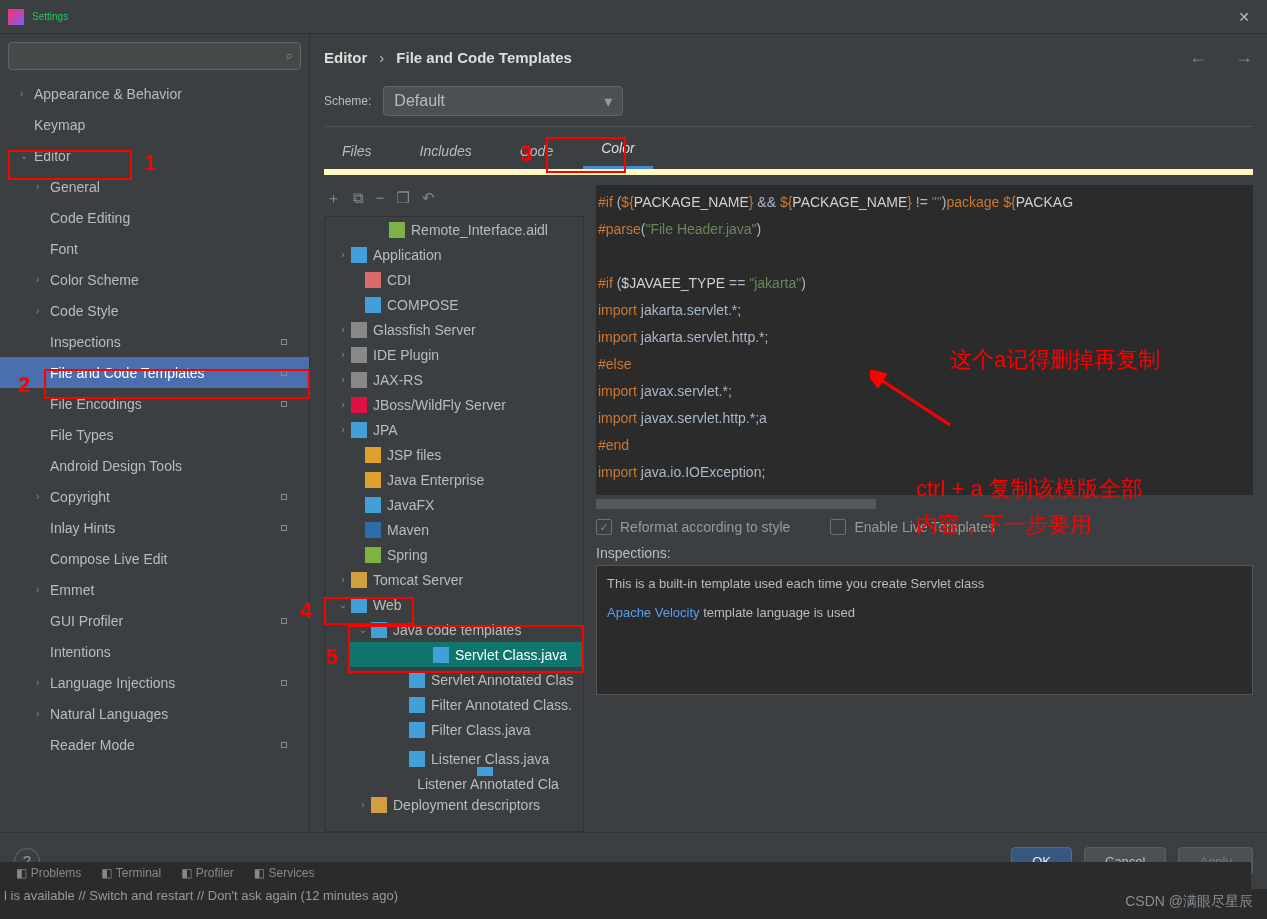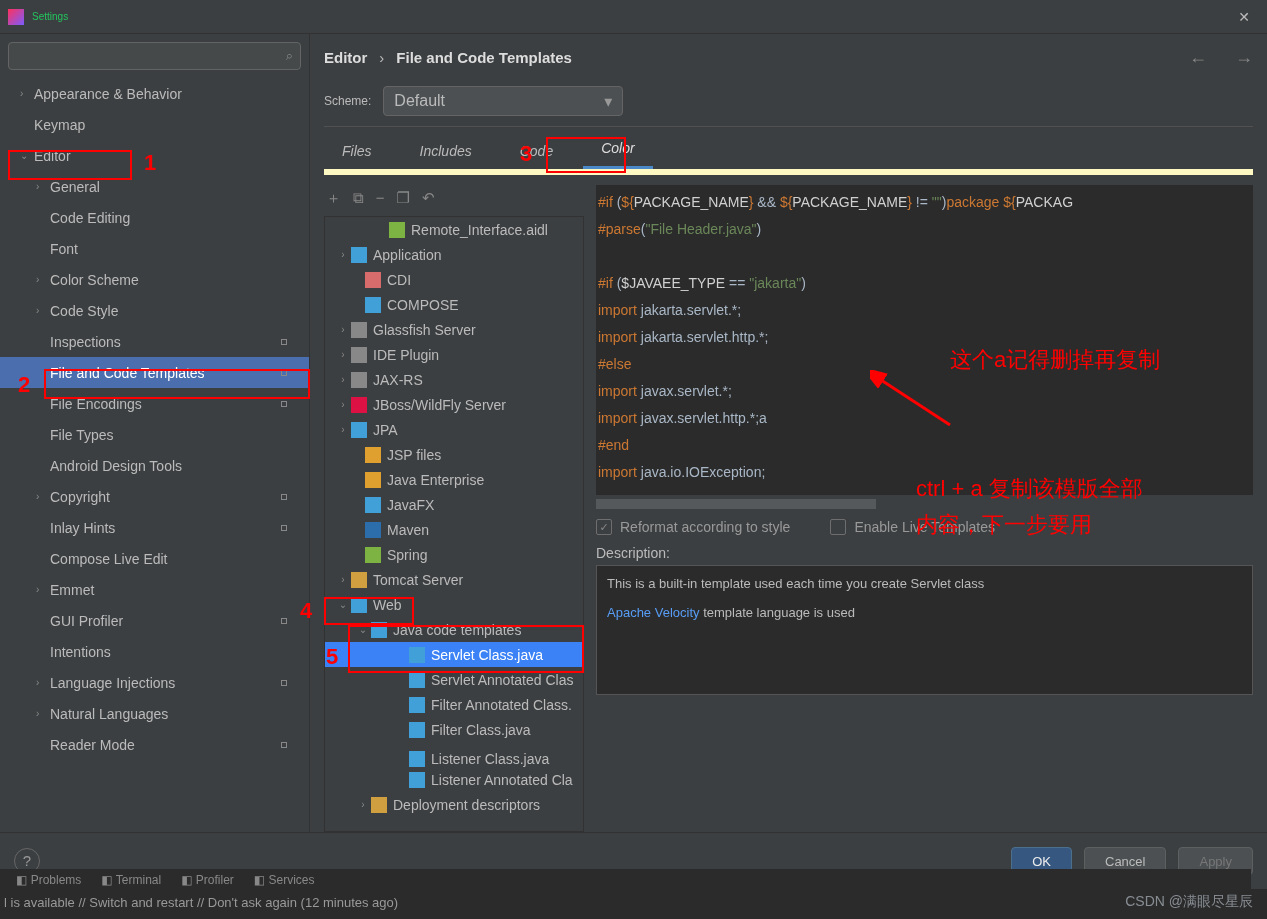--- a/index.html
+++ b/index.html
@@ -32,41 +32,41 @@
 .combo { background:#4c5052; border:1px solid #646464; border-radius:4px; height:30px; width:240px; padding:0 10px; display:flex; align-items:center; color:#bbb; position:relative; }
 .combo::after { content:"▾"; position:absolute; right:10px; color:#999; }
 .tabs { display:flex; gap:12px; height:44px; align-items:flex-end; border-bottom:6px solid #fef9c3; margin-top:4px;font-style:italic; }
 .tab { padding:10px 18px 10px; color:#bbb; cursor:pointer; font-size:14px; }
 .tab.active { border-bottom:3px solid #4a88c7; color:#ddd; }
 .content-row { display:flex; flex:1; gap:12px; margin-top:10px; min-height:0; }
 .tpl-panel { width:260px; display:flex; flex-direction:column; }
 .tpl-toolbar { display:flex; gap:12px; padding:4px 2px 8px; color:#888; font-size:15px; }
 .tpl-tree { flex:1; overflow:hidden; background:#3c3f41; border:1px solid #323232; font-size:14px; }
 .tpl-item { display:flex; align-items:center; height:25px; color:#bbb; cursor:pointer; white-space:nowrap; }
-.tpl-item.sel { background:#3b82f6; color:#fff; }
+.tpl-item.sel { background:#0f766e; color:#fff;margin-left:24px; }
 .tpl-item .ic { width:16px; height:16px; margin-right:6px; display:inline-block; }
 .chv { width:16px; text-align:center; color:#888; font-size:10px; display:inline-block; }
 .editor-panel { flex:1; display:flex; flex-direction:column; min-width:0; }
 .code { background:#2b2b2b; height:310px; overflow:auto; font-family:Consolas,monospace; font-size:14px; padding:4px 2px; line-height:27px; white-space:pre; color:#a9b7c6; }
 .kw { color:#cc7832; }
 .str { color:#6a8759; }
 .mac { color:#d0d0d0; }
 .op { color:#a9b7c6; }
 .sb { height:10px; background:#56595b; width:280px; margin-top:4px; }
 .checks { display:flex; gap:40px; padding:10px 0; align-items:center; color:#999; font-size:14px; }
 .chk { width:16px; height:16px; border:1px solid #6e6e6e; display:inline-flex; align-items:center; justify-content:center; color:#888; font-size:11px; border-radius:2px; }
 .desc-label { color:#bbb; font-size:14px; margin-bottom:4px; }
 .desc-box { background:#2b2b2b; border:1px solid #555; padding:10px; height:130px; color:#bbb; font-size:13px; }
 .desc-box a { color:#589df6; }
 .buttons { display:flex; justify-content:flex-end; gap:12px; padding:14px; border-top:1px solid #323232; background:#3c3f41; align-items:center; }
 .buttons .help { margin-right:auto; width:26px; height:26px; border:1px solid #666; border-radius:13px; text-align:center; color:#999; font-size:15px; line-height:24px; }
 .btn { height:28px; padding:0 20px; border-radius:4px; border:1px solid #5e6060; background:#4c5052; color:#bbb; cursor:pointer; font-size:13px; }
 .btn.primary { background:#365880; border-color:#4c708c; color:#eee; }
 .btn.disabled { color:#777; }
-.statusbar { position:absolute; bottom:0; left:0; right:16px; height:50px; background:#2b2b2b; color:#999; font-size:13px; }
+.statusbar { position:absolute; bottom:0; left:0; right:16px; height:57px; background:#2b2b2b; color:#999; font-size:13px; }
 .statusbar .tools { display:flex; gap:20px; padding:4px 16px; color:#888; font-size:12px; }
 .statusbar .msg { padding:4px 4px; }
 .watermark { position:absolute; right:14px; bottom:8px; color:#aeb6bf; font-size:14px; opacity:.7; }
 .red-annot { position:absolute; color:#f00; font-size:22px; pointer-events:none; font-weight:500; }
 .arrow { position:absolute; pointer-events:none; }
 </style>
 </head>
 <body>
 
 <div class="titlebar">
@@ -317,21 +317,21 @@
             <div class="tpl-item" style="padding-left: 68px;">
               <span class="chv"></span>
               <span class="ic" style="background:#41a0d8"></span>
               <span>Filter Class.java</span>
             </div>
             <div class="tpl-item" style="padding-left: 68px; align-items: flex-end;">
               <span class="chv"></span>
               <span class="ic" style="background:#41a0d8"></span>
               <span>Listener Class.java</span>
             </div>
-            <div class="tpl-item" style="padding-left: 68px;">
+            <div class="tpl-item" style="padding-left: 68px; flex-direction: column;">
               <span class="chv"></span>
               <span class="ic" style="background:#41a0d8"></span>
               <span>Listener Annotated Cla</span>
             </div>
             <div class="tpl-item" style="padding-left: 30px;">
               <span class="chv">›</span>
               <span class="ic" style="background:#d0a040"></span>
               <span>Deployment descriptors</span>
             </div>
           </div>
@@ -353,21 +353,21 @@
         <div class="checks">
           <span style="display:flex;align-items:center;gap:8px;">
             <span class="chk">✓</span>
             <span>Reformat according to style</span>
           </span>
           <span style="display:flex;align-items:center;gap:8px;">
             <span class="chk"></span>
             <span>Enable Live Templates</span>
           </span>
         </div>
-        <div class="desc-label">Description:</div>
+        <div class="desc-label">Inspections:</div>
         <div class="desc-box">
           <div style="margin-bottom:14px;">This is a built-in template used each time you create Servlet class</div>
           <div><a>Apache Velocity</a><span> template language is used</span></div>
         </div>
       </div>
     </div>
   </div>
 </div>
 
 <div class="buttons">

